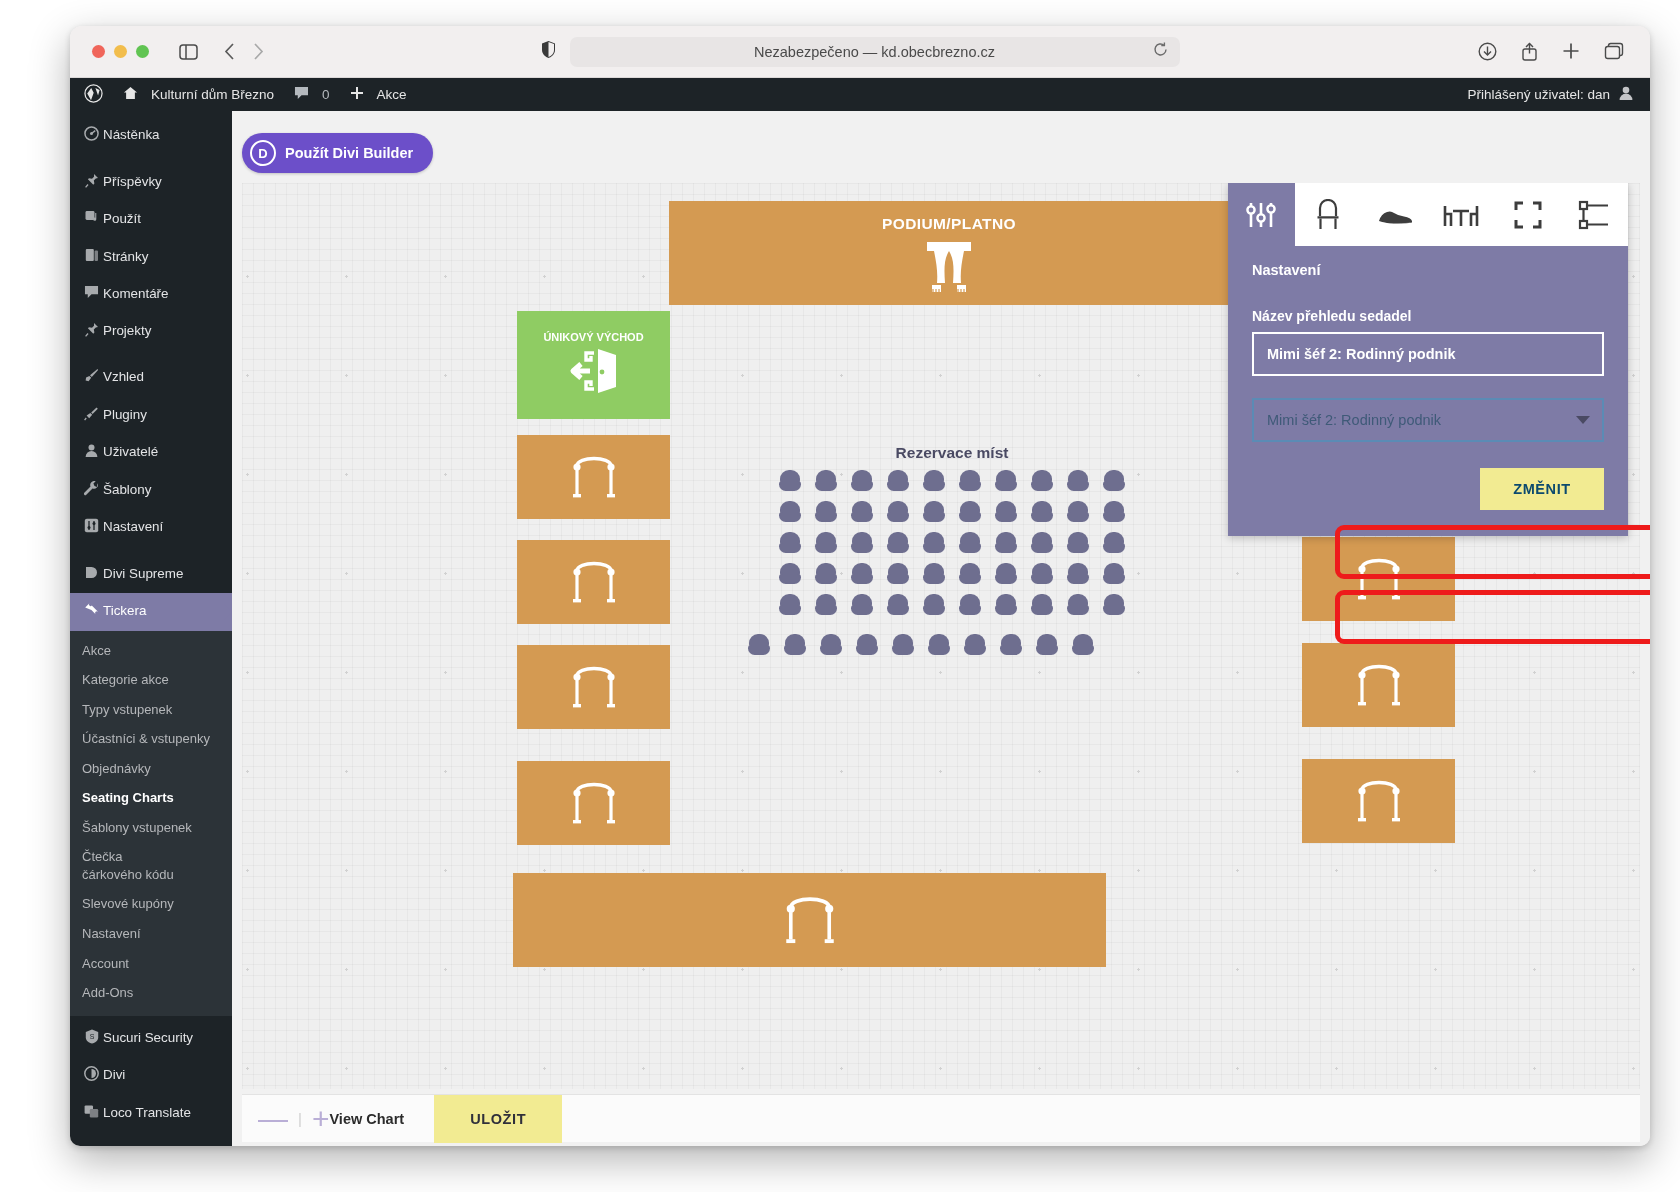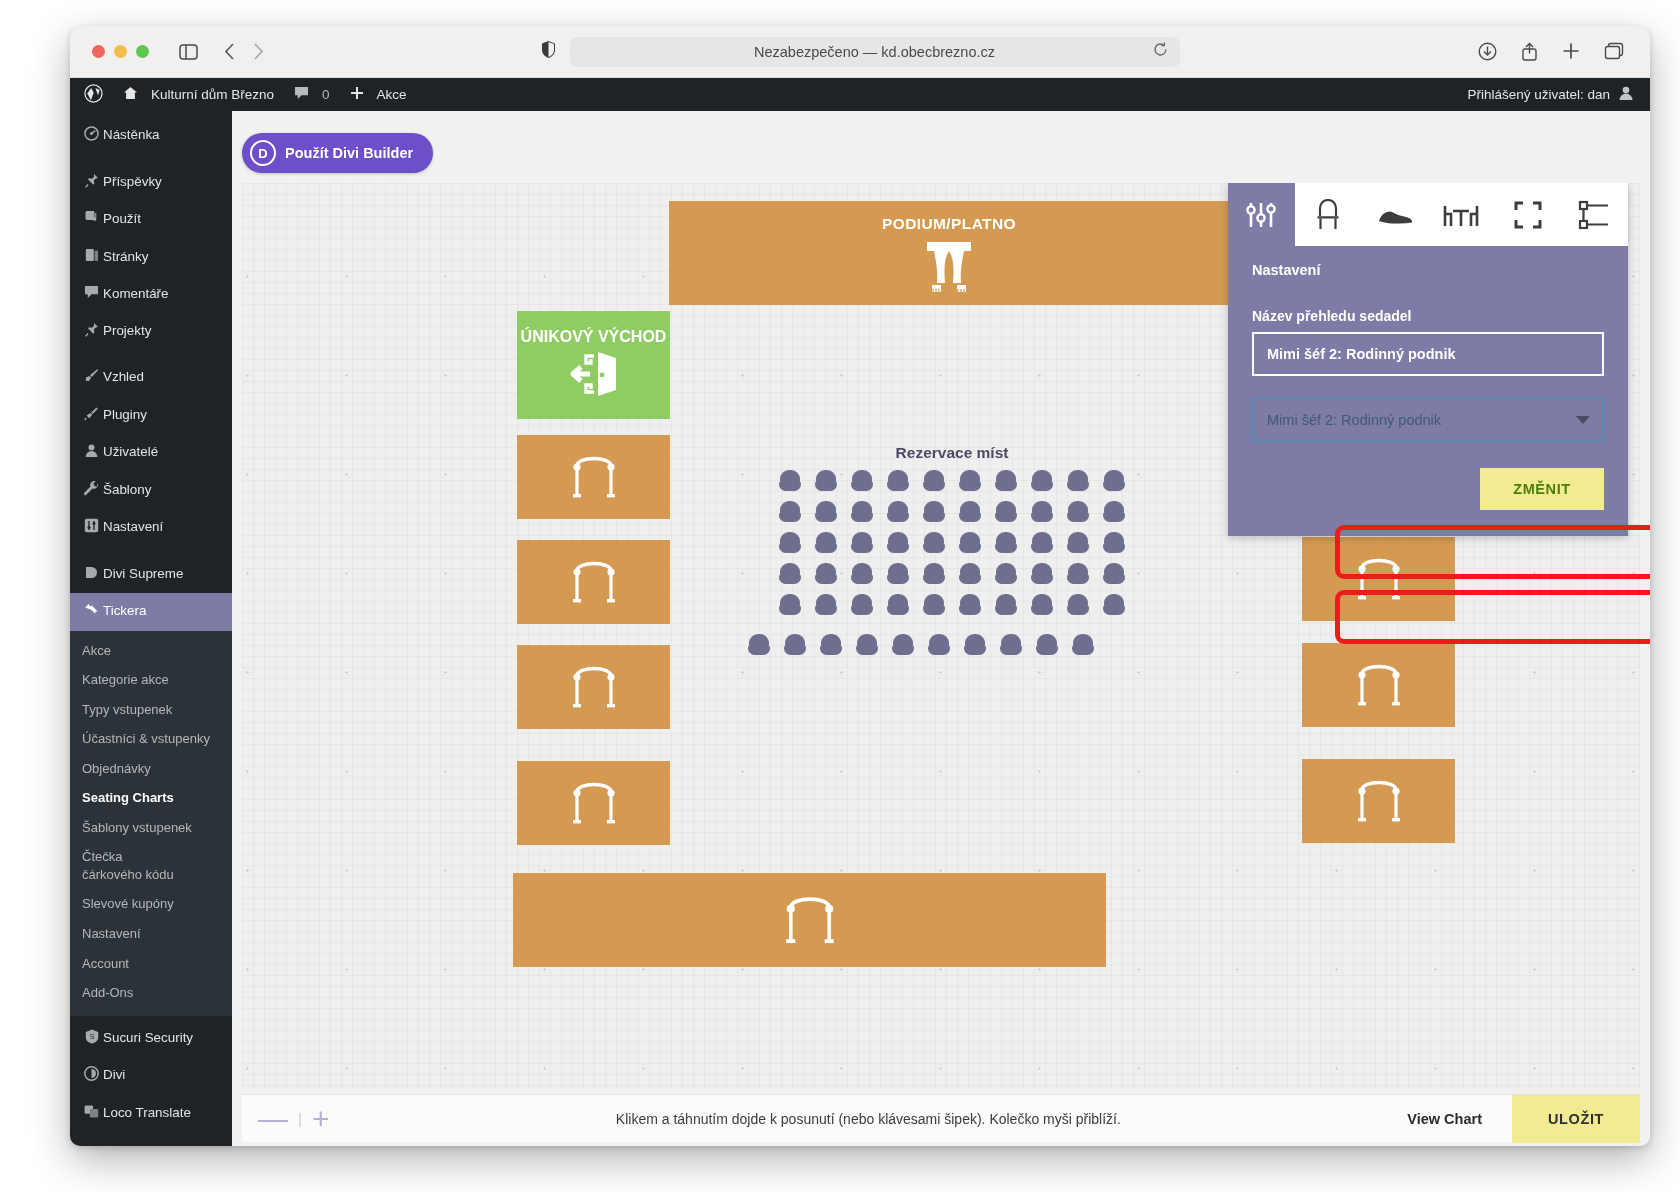--- a/index.html
+++ b/index.html
@@ -125,21 +125,21 @@
   .obj { position:absolute; }
   .stage {
     background:#d49a52; color:#fff; display:flex; flex-direction:column;
     align-items:center; justify-content:flex-start; padding-top:14px; gap:6px;
   }
   .stage .lbl { font-size:15.5px; font-weight:bold; letter-spacing:.4px; }
   .exit {
     background:#8fcc63; color:#fff; display:flex; flex-direction:column;
     align-items:center; justify-content:center; gap:4px;
   }
-  .exit .lbl { font-size:16px; font-weight:bold; text-align:center; line-height:1.15; }
+  .exit .lbl { font-size:11px; font-weight:bold; text-align:center; line-height:1.15; }
   .barrier {
     background:#d49a52; display:flex; align-items:center; justify-content:center;
   }
 
   .seatgroup { position:absolute; }
   .seatgroup .title {
     position:absolute; top:-26px; left:0; right:0; text-align:center;
     font-size:15.5px; font-weight:bold; color:#4a4a63;
   }
   .seat-row { display:flex; }
@@ -178,21 +178,21 @@
     width:100%; height:44px; background:transparent; border:2px solid #5b8bb5;
     color:#3f5a78; font-size:14.5px; padding:0 13px; display:flex; align-items:center;
   }
   .caret {
     position:absolute; right:14px; top:50%; transform:translateY(-50%);
     width:0;height:0;border-left:7px solid transparent;border-right:7px solid transparent;
     border-top:8px solid #4a4a63;
   }
   .zmenit {
     margin-top:26px; margin-left:auto; width:124px; height:42px; background:#f2eb92;
-    color:#4d7c0f; font-size:14.5px; font-weight:bold; letter-spacing:.6px;
+    color:#0c4a6e; font-size:14.5px; font-weight:bold; letter-spacing:.6px;
     display:flex; align-items:center; justify-content:center; border:none;
     font-family:"Liberation Sans", sans-serif;
   }
   .zrow { display:flex; }
 
   
   .anno-box {
     position:absolute; border:5px solid #ee1b1b; border-radius:9px; pointer-events:none;
   }
 
@@ -781,21 +781,20 @@
       <div class="anno-box" style="left:1103px; top:414px; width:352px; height:54px;"></div>
 
       <div class="anno-box" style="left:1103px; top:479px; width:352px; height:54px;"></div>
 
       <div class="bottombar">
         <div class="zoomctl">
           <span class="pm">—</span>
           <span class="bar">|</span>
           <span class="pm">+</span>
         </div>
-        <div class="hint">Klikem a táhnutím dojde k posunutí (nebo klávesami šipek). Kolečko myši přiblíží.</div>
         <div class="viewchart">View Chart</div>
         <button class="ulozit">ULOŽIT</button>
       </div>
 
     </div>
   </div>
  </div>
 </div>
 
 </body></html>

